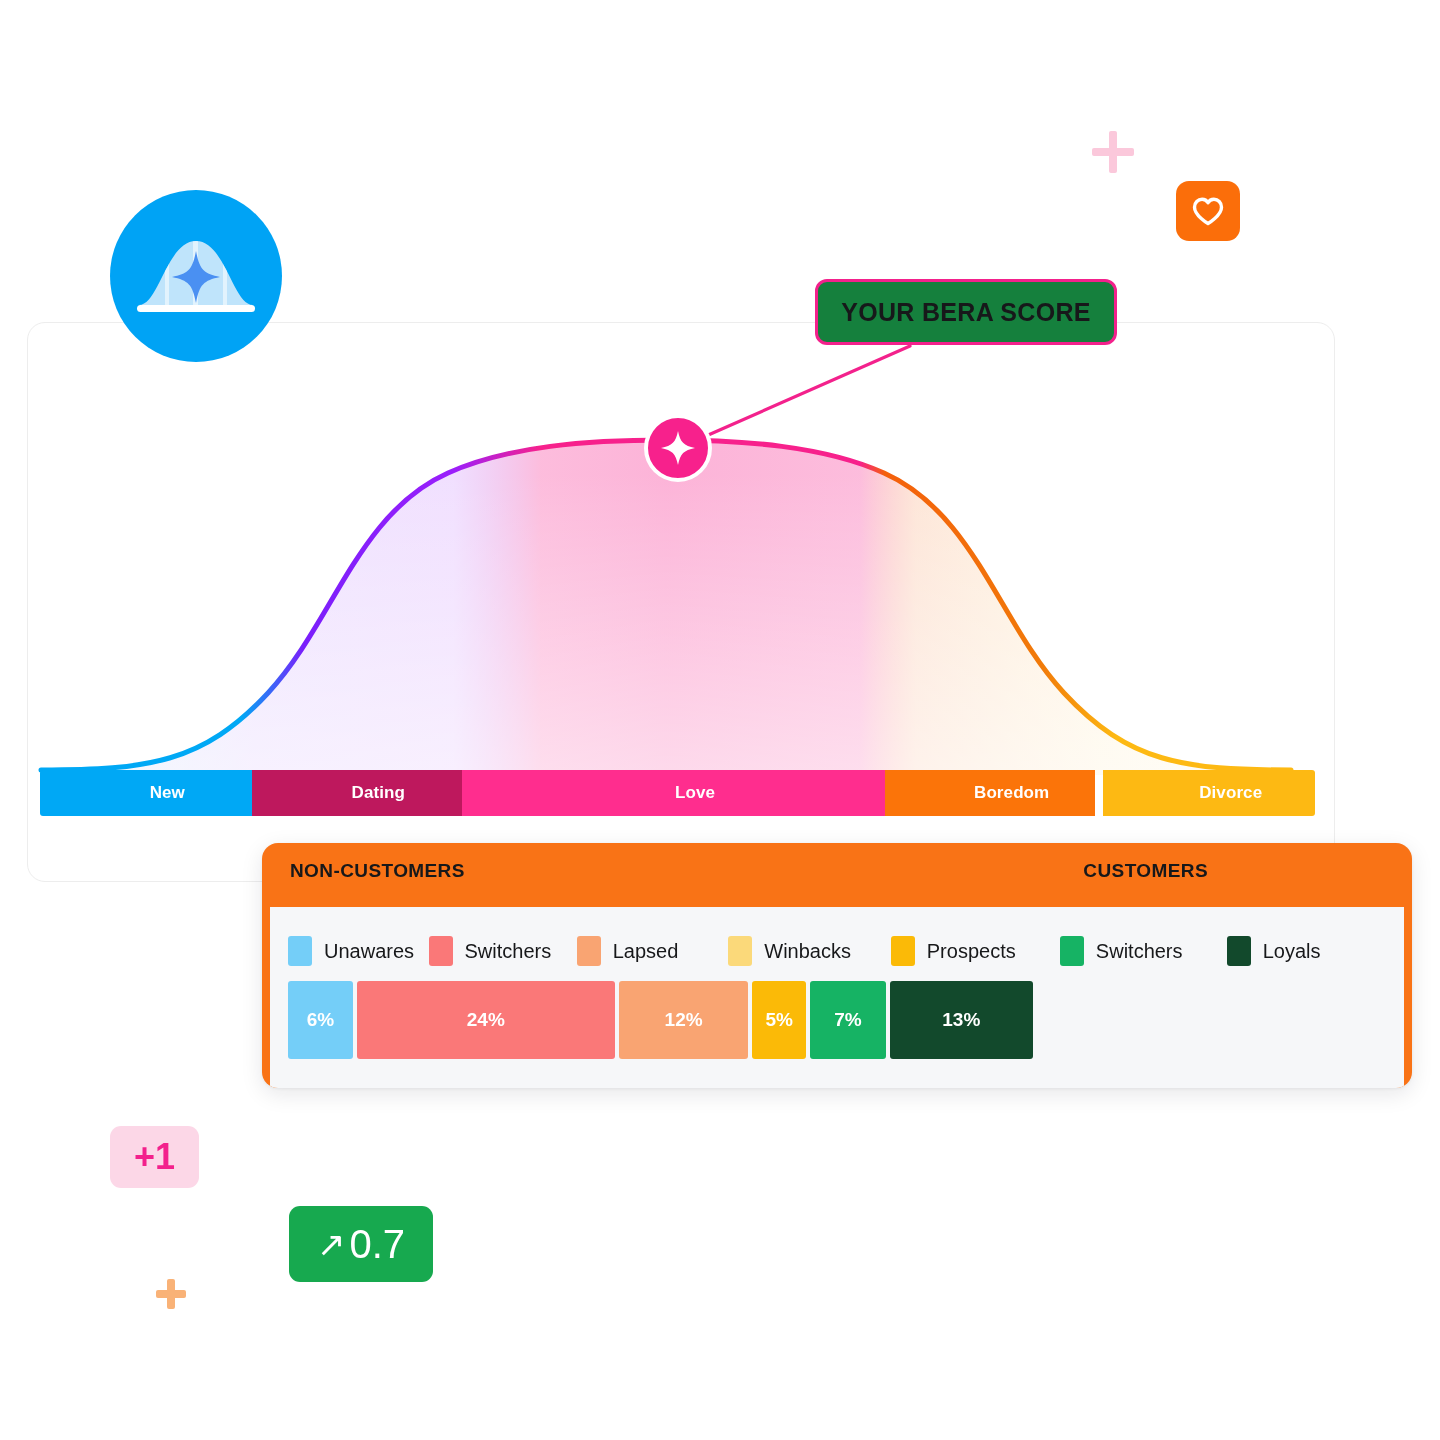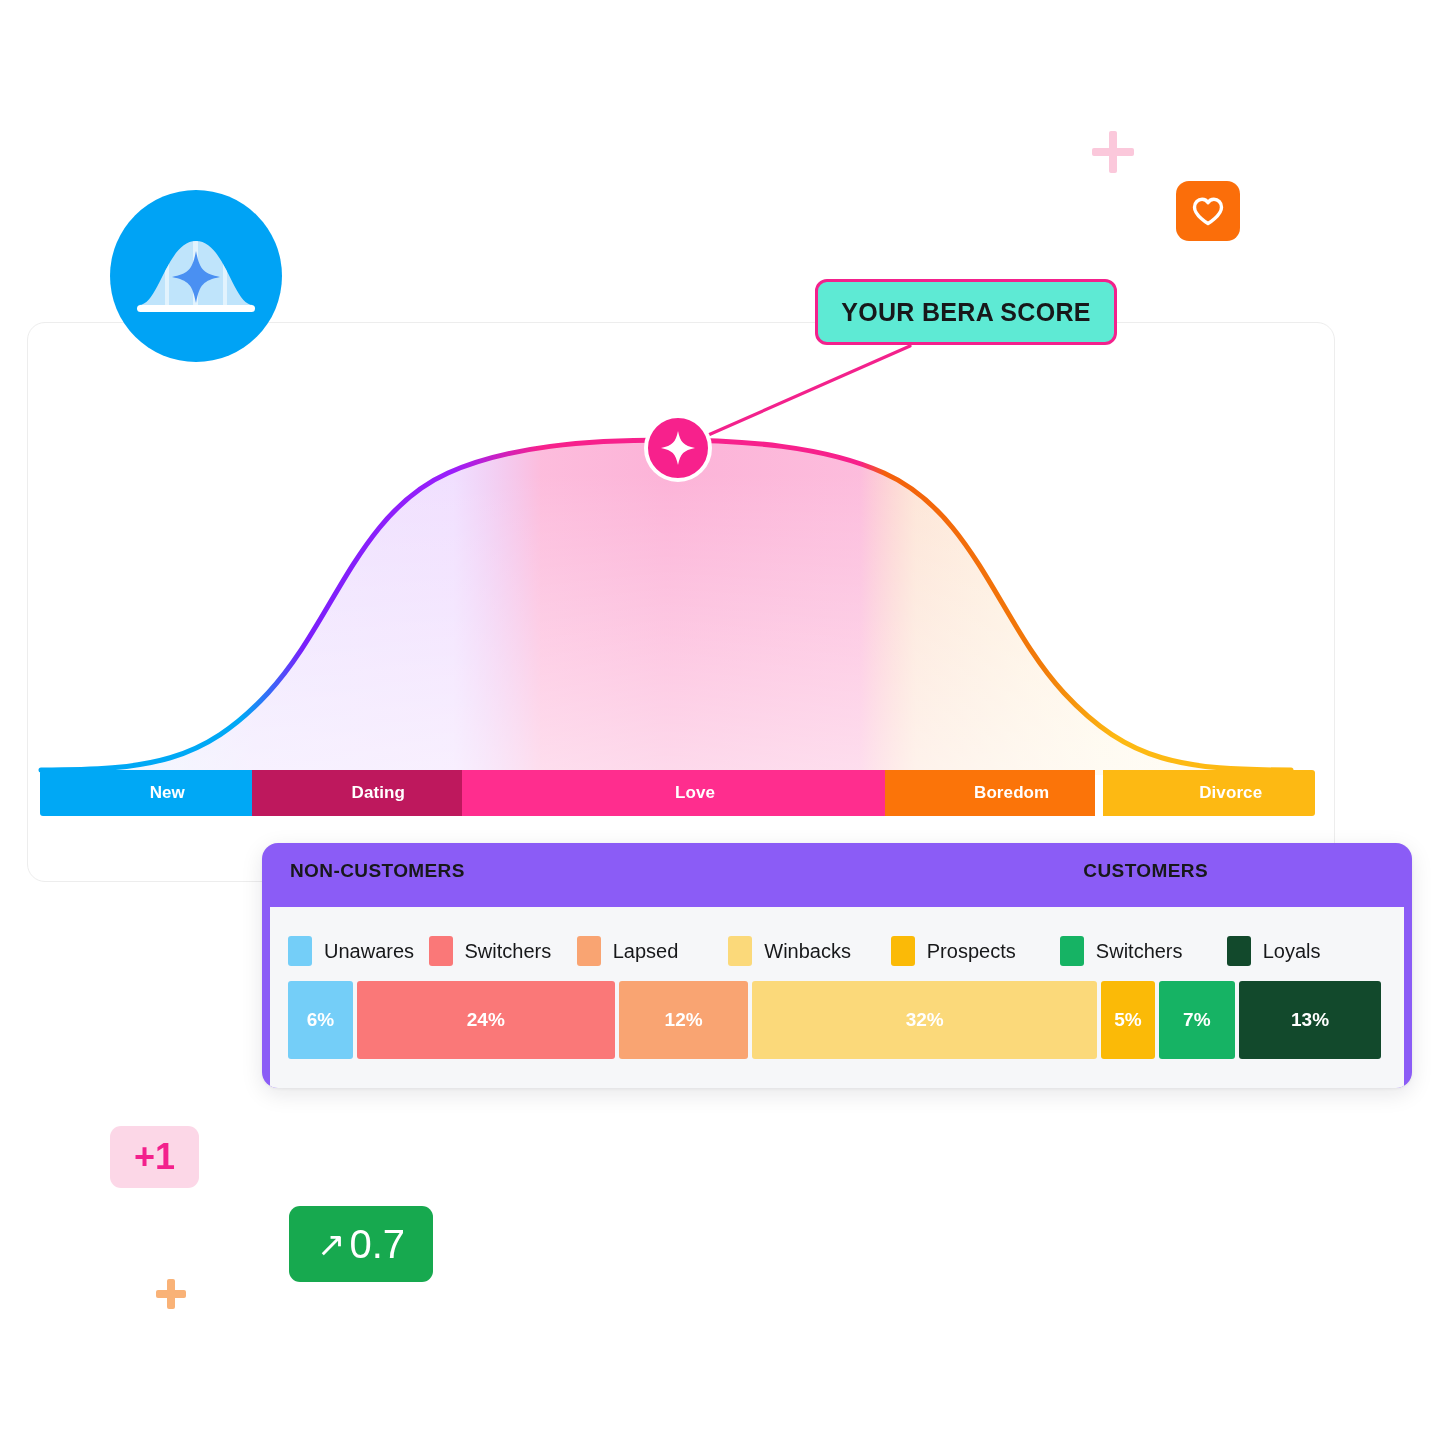--- a/index.html
+++ b/index.html
@@ -53,39 +53,39 @@
   .stage-seg {
     display: flex; align-items: center; justify-content: center;
     color: #ffffff; font-size: 17px; font-weight: 700; letter-spacing: .1px; padding-left: 43px;
   }
   #stage-bar .stage-seg:first-child { border-top-left-radius: 3px; border-bottom-left-radius: 3px; }
   #stage-bar .stage-seg:last-child  { border-top-right-radius: 3px; border-bottom-right-radius: 3px; margin-left: 8px; }
 
   
   #score-callout {
     position: absolute; left: 815px; top: 279px; width: 302px; height: 66px;
-    border: 3px solid #F3218C; border-radius: 12px; background: #5eead4;
+    border: 3px solid #F3218C; border-radius: 12px; background: #15803d;
     display: flex; align-items: center; justify-content: center; z-index: 7;
   }
   #score-callout-label {
     font-size: 25px; font-weight: 700; color: #17181A; letter-spacing: .3px;
   }
   #callout-line { position: absolute; left: 0; top: 0; width: 1440px; height: 1440px; z-index: 5; pointer-events: none; }
 
   
   #score-marker {
     position: absolute; left: 644px; top: 414px; width: 68px; height: 68px;
     border-radius: 50%; background: #F7218C; border: 4px solid #ffffff; z-index: 6;
     display: flex; align-items: center; justify-content: center;
   }
 
   
   #segments-card {
     position: absolute; left: 262px; top: 843px; width: 1150px; height: 245px;
-    background: #8b5cf6; border-radius: 16px;
+    background: #f97316; border-radius: 16px;
     box-shadow: 0 6px 22px rgba(20,20,40,.10), 0 1px 3px rgba(20,20,40,.06);
     z-index: 8; overflow: hidden;
   }
   #segments-header {
     position: relative; height: 56px; padding: 0 28px;
     display: flex; align-items: center; justify-content: space-between;
   }
   .seg-header-title {
     font-size: 19px; font-weight: 700; color: #17181A; letter-spacing: .4px;
   }
@@ -272,23 +272,20 @@
       <div id="percent-bar">
         <div class="pct-seg" style="width:5.9%;background:#74CEF8">
           <span>6%</span>
         </div>
         <div class="pct-seg" style="width:23.5%;background:#FA7878">
           <span>24%</span>
         </div>
         <div class="pct-seg" style="width:11.8%;background:#F9A472">
           <span>12%</span>
         </div>
-        <div class="pct-seg" style="width:31.4%;background:#FBD97A">
-          <span>32%</span>
-        </div>
         <div class="pct-seg" style="width:4.9%;background:#FBBA07">
           <span>5%</span>
         </div>
         <div class="pct-seg" style="width:6.9%;background:#16B364">
           <span>7%</span>
         </div>
         <div class="pct-seg" style="width:13.0%;background:#12492C">
           <span>13%</span>
         </div>
       </div>

